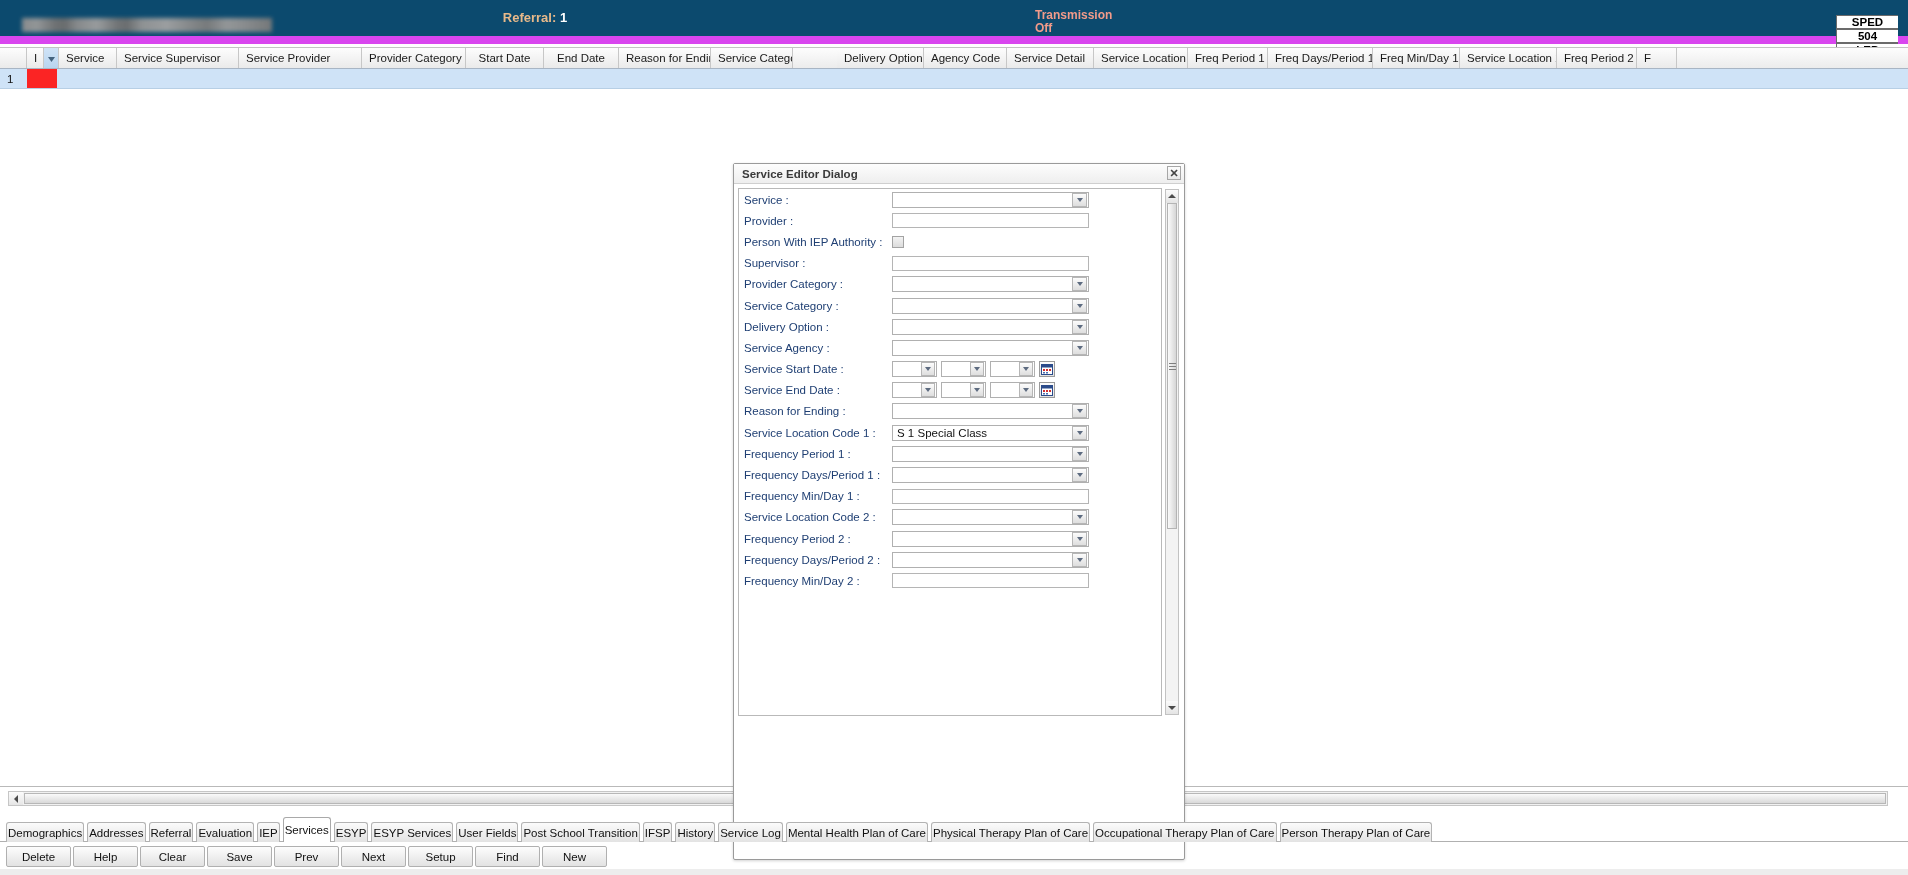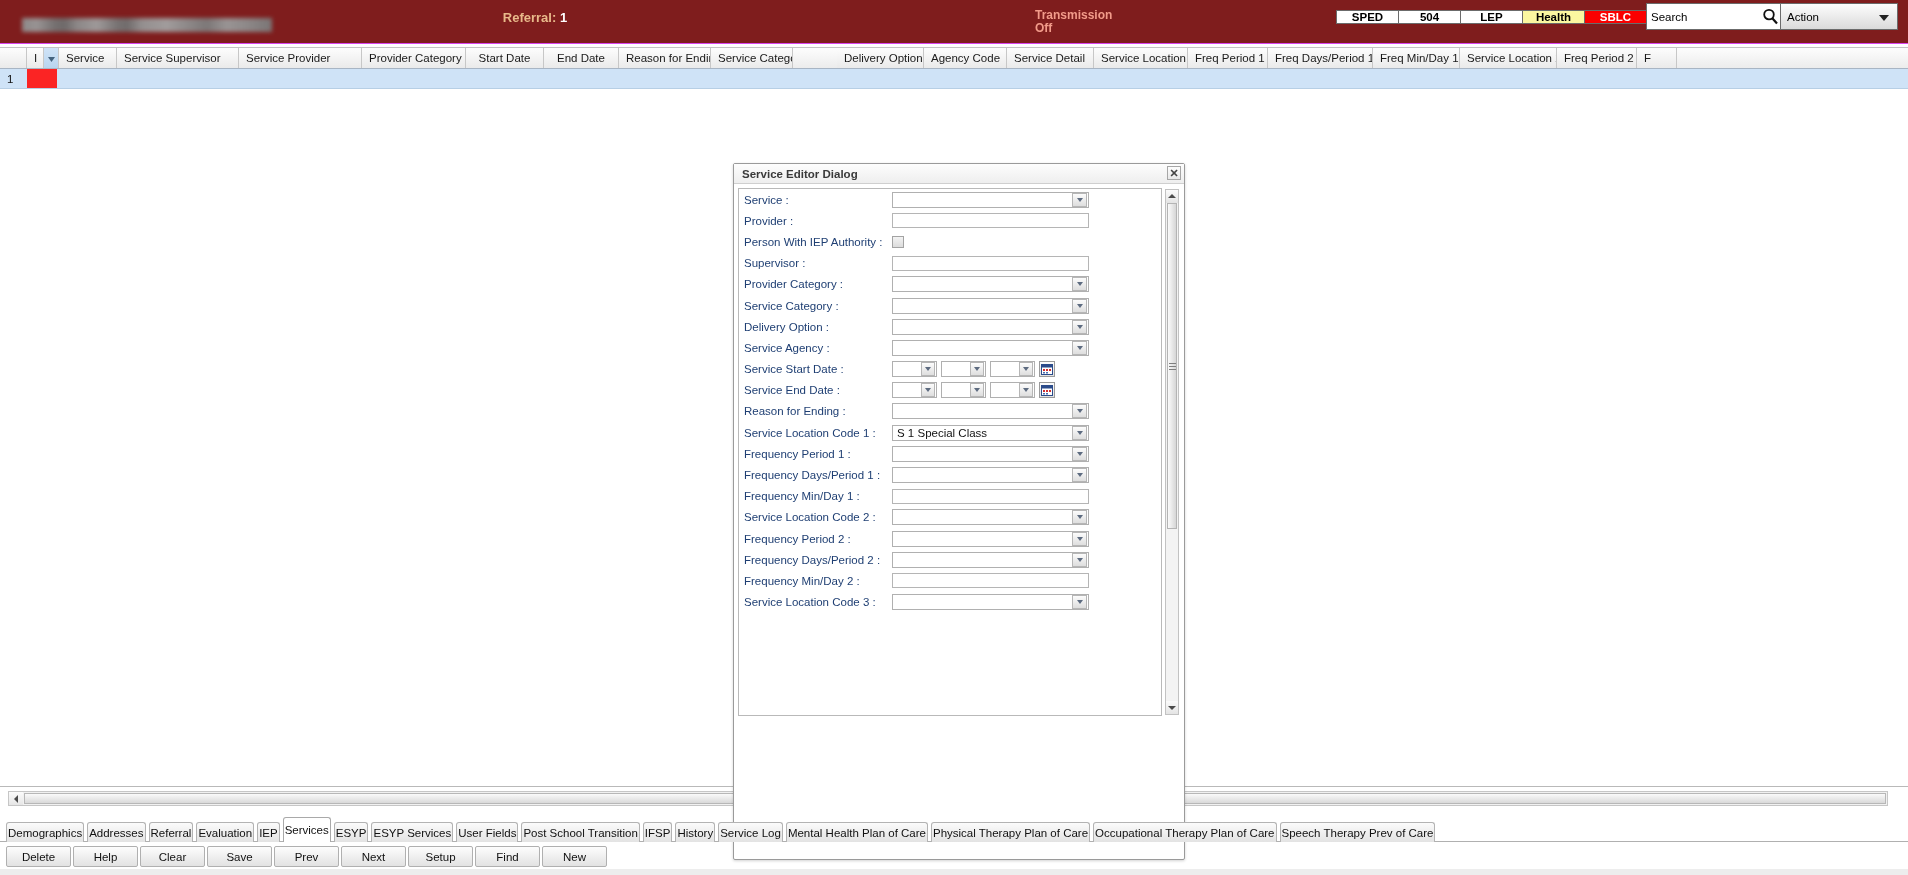--- a/index.html
+++ b/index.html
@@ -8,22 +8,22 @@
     width: 1908px; height: 875px;
     background: #ffffff;
     font-family: "Liberation Sans", sans-serif;
     overflow: hidden;
   }
 
   
   #topbar {
     position: absolute; left: 0; top: 0;
     width: 1908px; height: 44px;
-    background: #7f1d1d;
-    border-bottom: 1px solid #d946ef;
+    background: #0c4a6e;
+    border-bottom: 8px solid #d946ef;
   }
   #redacted-name {
     position: absolute; left: 22px; top: 18px;
     width: 250px; height: 14px;
     background: linear-gradient(90deg,
        #8f8f8f 0%, #9a9a9a 6%, #757575 13%, #6e6e6e 17%,
        #8d8d8d 22%, #a0a0a0 30%, #787878 38%, #707070 42%,
        #969696 48%, #a3a3a3 58%, #8a8a8a 68%, #7d7d7d 74%,
        #9b9b9b 82%, #8e8e8e 90%, #7a7a7a 100%);
     filter: blur(2.2px);
@@ -38,22 +38,22 @@
   }
   #referral .rlabel { color: #e8b98a; }
   #transmission {
     position: absolute; left: 1035px; top: 9px;
     font-size: 12px; font-weight: bold;
     line-height: 13px;
     color: #f29b8a;
     text-align: left;
   }
   .hdr-btns {
-    position: absolute; right: 10px; top: 3px;
-    display: flex; align-items: center; height: 27px;
+    position: absolute; right: 10px; top: 15px;
+    display: flex; align-items: flex-end; height: 27px; flex-direction: column;
   }
   .hdr-btn {
     min-width: 62px; padding: 0 9px;
     display: flex; align-items: center; justify-content: center;
     font-size: 11.5px; font-weight: bold; color: #000;
     background: #ffffff;
     border: 1px solid #6b6b6b;
     border-right-width: 0;
     cursor: pointer;
   }
@@ -660,31 +660,20 @@
             </span>
           </div>
         </div>
       </div>
       <div class="frow">
         <div class="flabel">Frequency Min/Day 2 :</div>
         <div class="fctrl">
           <input type="text" class="tinput" style="">
         </div>
       </div>
-      <div class="frow">
-        <div class="flabel">Service Location Code 3 :</div>
-        <div class="fctrl">
-          <div class="dd">
-            <span class="txt"></span>
-            <span class="btn">
-              <span class="vcaret"></span>
-            </span>
-          </div>
-        </div>
-      </div>
     </div>
 
   <div id="dlg-vs">
     <div class="vs-arrow">
       <svg width="8" height="5" viewBox="0 0 8 5">
           <polygon points="0,4 8,4 4,0" fill="#4c4c4c"></polygon>
         </svg>
     </div>
     <div id="vs-track">
       <div id="vs-thumb">
@@ -715,21 +704,21 @@
       <div class="tab">ESYP</div>
       <div class="tab">ESYP Services</div>
       <div class="tab">User Fields</div>
       <div class="tab">Post School Transition</div>
       <div class="tab">IFSP</div>
       <div class="tab">History</div>
       <div class="tab">Service Log</div>
       <div class="tab">Mental Health Plan of Care</div>
       <div class="tab">Physical Therapy Plan of Care</div>
       <div class="tab">Occupational Therapy Plan of Care</div>
-      <div class="tab">Speech Therapy Prev of Care</div>
+      <div class="tab">Person Therapy Plan of Care</div>
     </div>
 </div>
 
 <div id="btnrow">
     <div class="abtn">Delete</div>
     <div class="abtn">Help</div>
     <div class="abtn">Clear</div>
     <div class="abtn">Save</div>
     <div class="abtn">Prev</div>
     <div class="abtn">Next</div>

